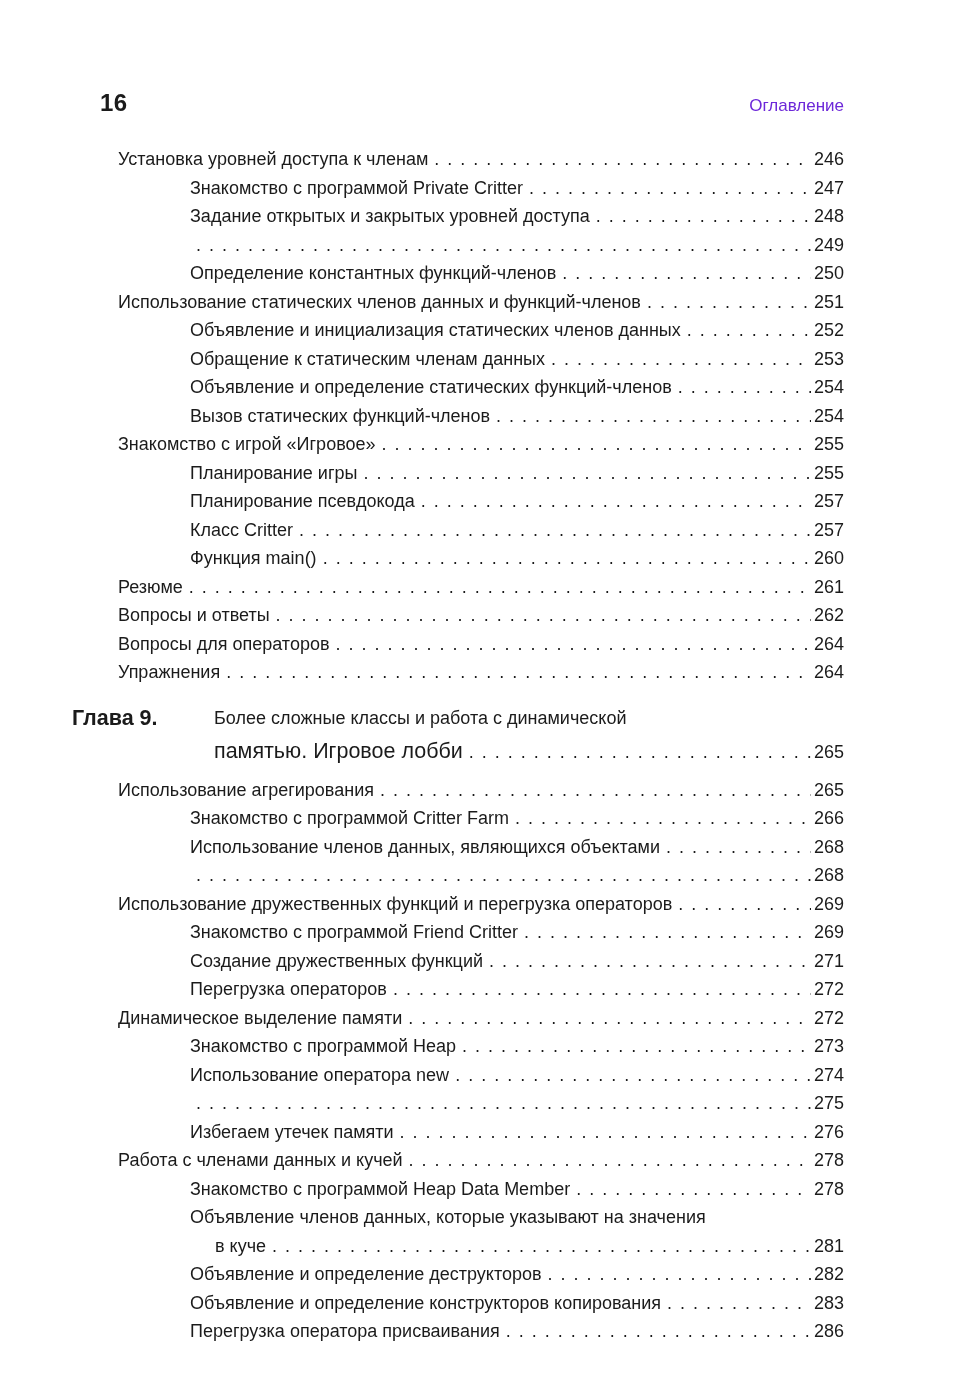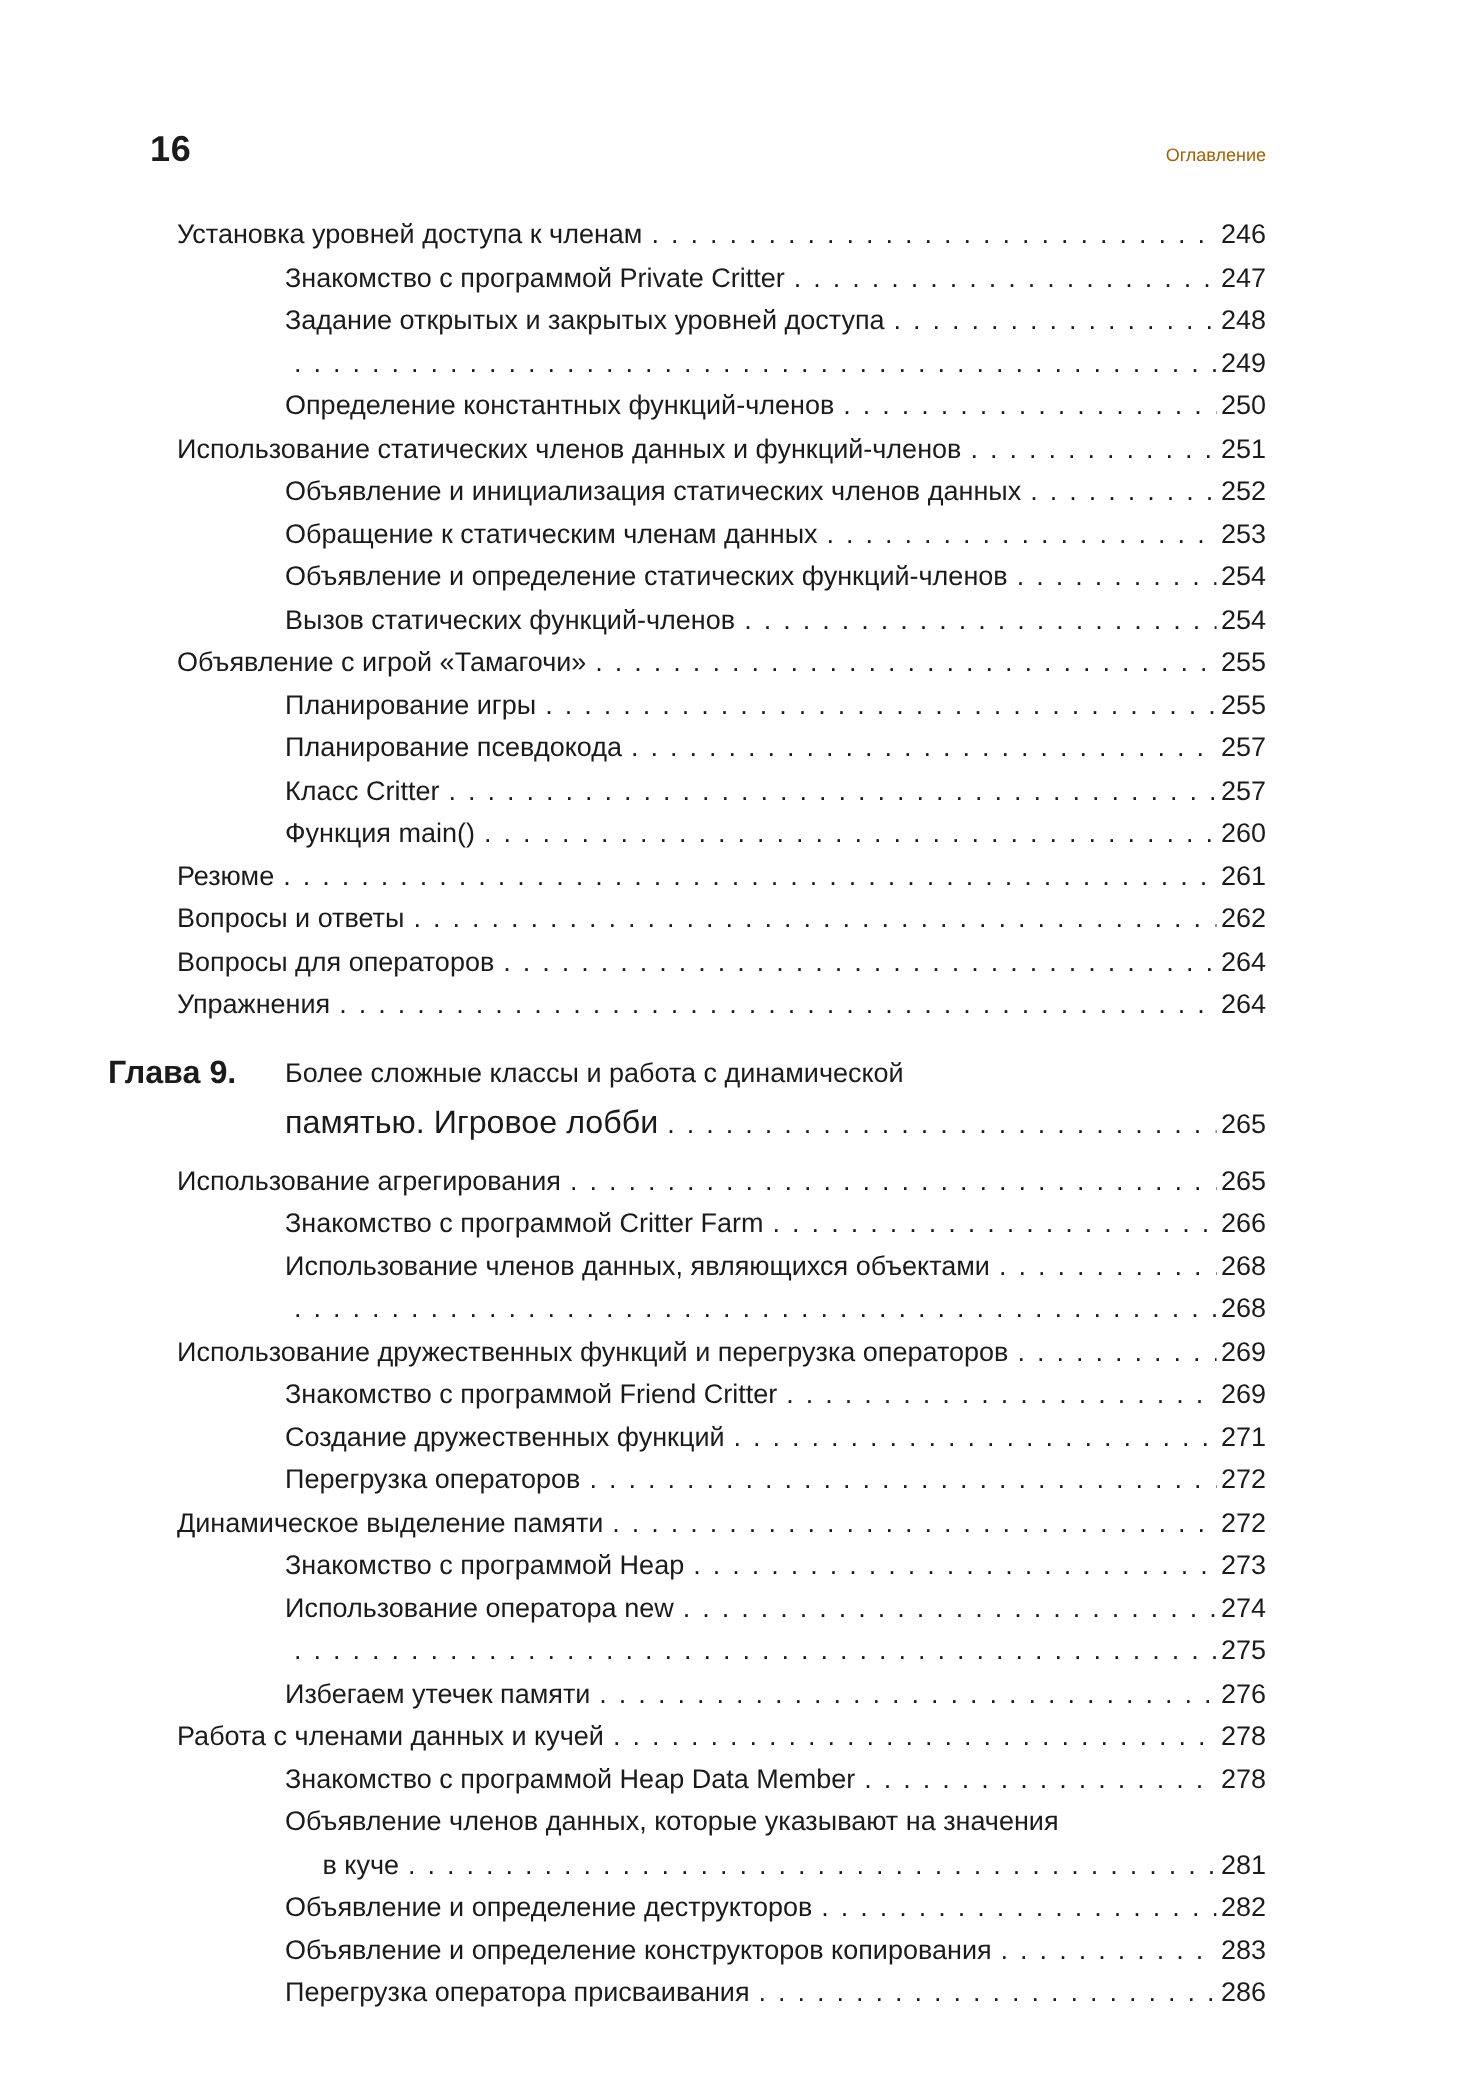--- a/index.html
+++ b/index.html
@@ -25,22 +25,22 @@
     justify-content: space-between;
     align-items: baseline;
   }
   .hnum {
     font-size: 24px;
     font-weight: 700;
     margin-left: 28px;
     letter-spacing: 0.5px;
   }
   .htitle {
-    font-size: 12px;
-    color: #a16207;
+    font-size: 17px;
+    color: #6d28d9;
     margin-top: 24px;
   }
   .toc {
     margin-top: 28px;
   }
   .row {
     display: flex;
     align-items: baseline;
     font-size: 18px;
     line-height: 28.5px;
@@ -55,20 +55,21 @@
     overflow: hidden;
     margin-left: 6px;
     margin-right: 3px;
     letter-spacing: 1.5px;
     color: #1b1b1b;
   }
   .pg { flex: 0 0 auto; }
   .chapter {
     display: flex;
     margin: 15px 0 7px 0;
+    gap: 24px;
   }
   .ch-label {
     flex: 0 0 auto;
     width: 118px;
     font-size: 21.5px;
     font-weight: 700;
     line-height: 33px;
   }
   .ch-body { flex: 1 1 auto; min-width: 0; }
   .ch-line {
@@ -137,21 +138,21 @@
         <span class="txt">Объявление и определение статических функций-членов</span>
         <span class="dots">. . . . . . . . . . . . . . . . . . . . . . . . . . . . . . . . . . . . . . . . . . . . . . . . . . . . . . . . . . . . . . . . . . . . . . . . . . . . . . . . . . . . . . . . . . . . . . . . . . . . . . . . . . . . . . . . . . . . . . . . </span>
         <span class="pg">254</span>
       </div>
       <div class="row lvl2">
         <span class="txt">Вызов статических функций-членов</span>
         <span class="dots">. . . . . . . . . . . . . . . . . . . . . . . . . . . . . . . . . . . . . . . . . . . . . . . . . . . . . . . . . . . . . . . . . . . . . . . . . . . . . . . . . . . . . . . . . . . . . . . . . . . . . . . . . . . . . . . . . . . . . . . . </span>
         <span class="pg">254</span>
       </div>
       <div class="row lvl1">
-        <span class="txt">Объявление с игрой «Тамагочи»</span>
+        <span class="txt">Знакомство с игрой «Игровое»</span>
         <span class="dots">. . . . . . . . . . . . . . . . . . . . . . . . . . . . . . . . . . . . . . . . . . . . . . . . . . . . . . . . . . . . . . . . . . . . . . . . . . . . . . . . . . . . . . . . . . . . . . . . . . . . . . . . . . . . . . . . . . . . . . . . </span>
         <span class="pg">255</span>
       </div>
       <div class="row lvl2">
         <span class="txt">Планирование игры</span>
         <span class="dots">. . . . . . . . . . . . . . . . . . . . . . . . . . . . . . . . . . . . . . . . . . . . . . . . . . . . . . . . . . . . . . . . . . . . . . . . . . . . . . . . . . . . . . . . . . . . . . . . . . . . . . . . . . . . . . . . . . . . . . . . </span>
         <span class="pg">255</span>
       </div>
       <div class="row lvl2">
         <span class="txt">Планирование псевдокода</span>

